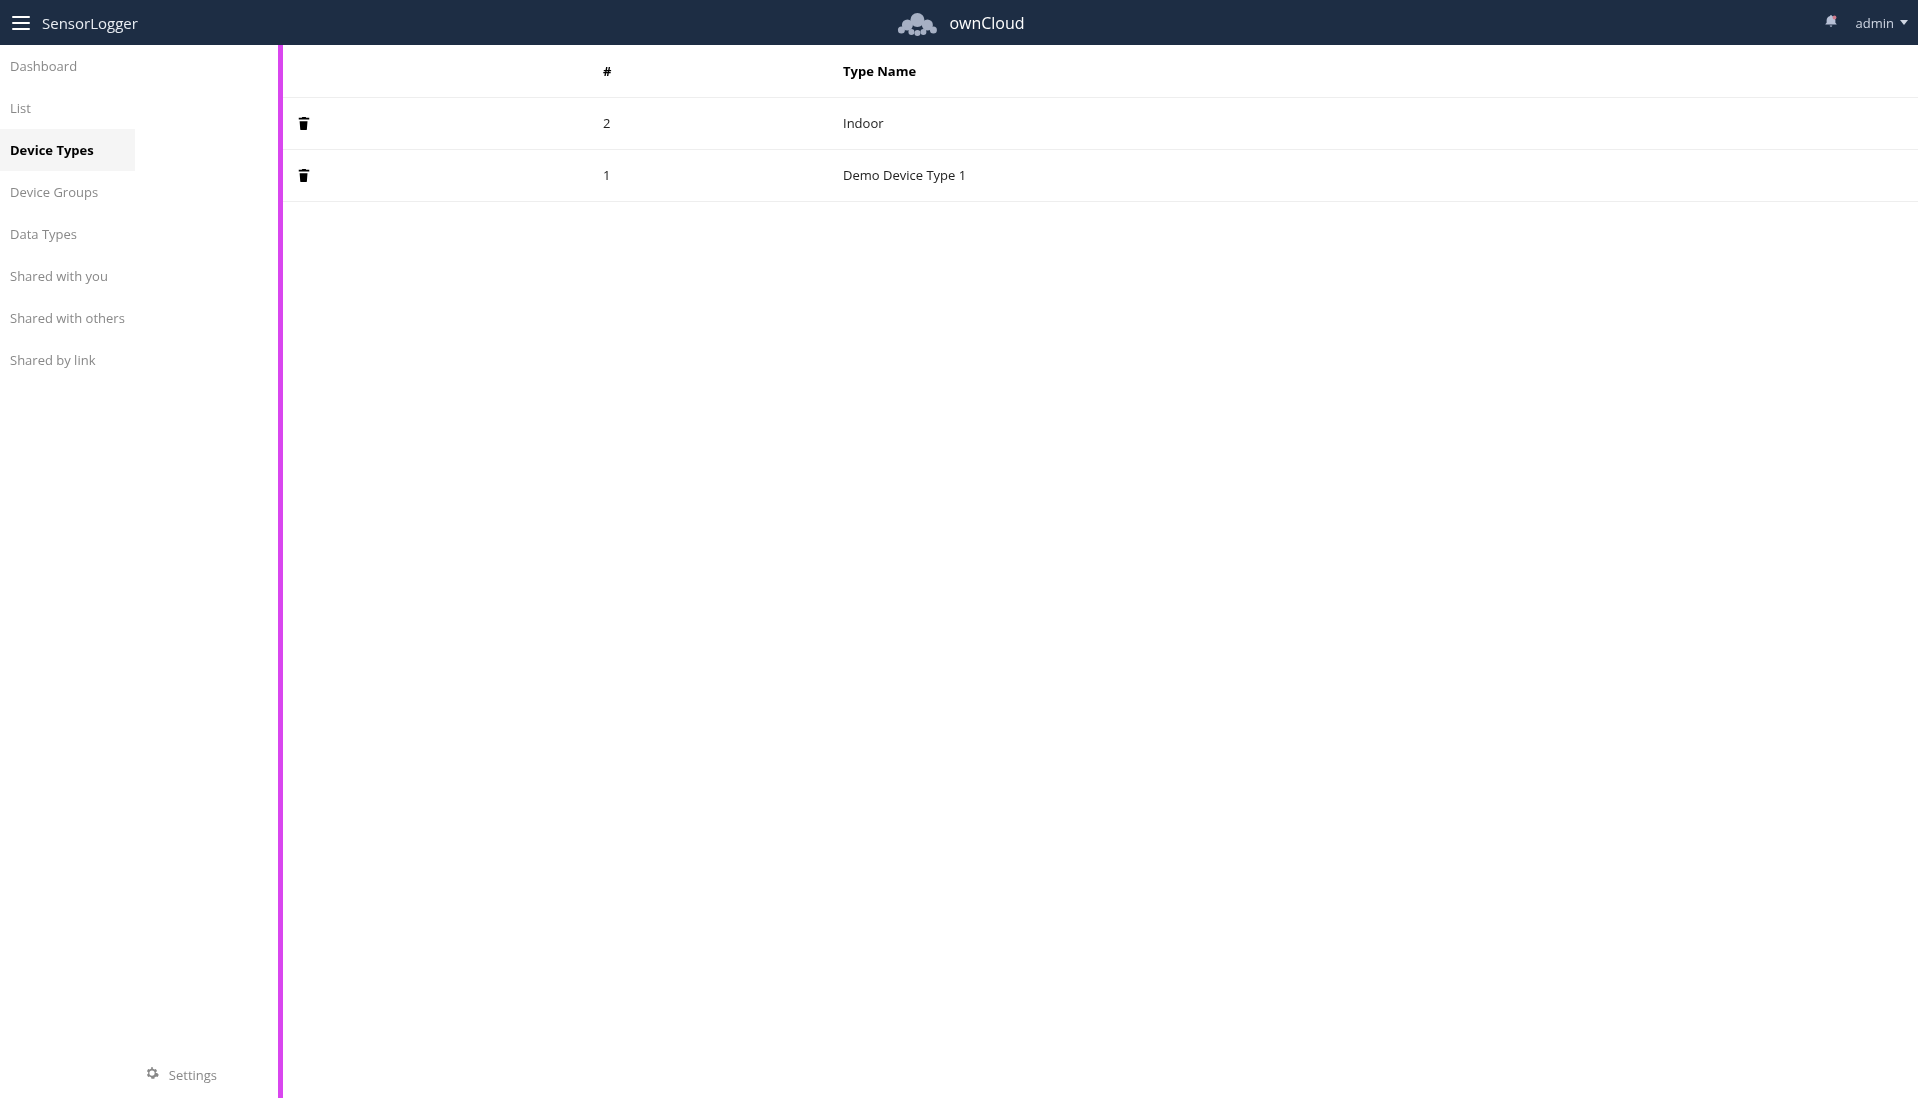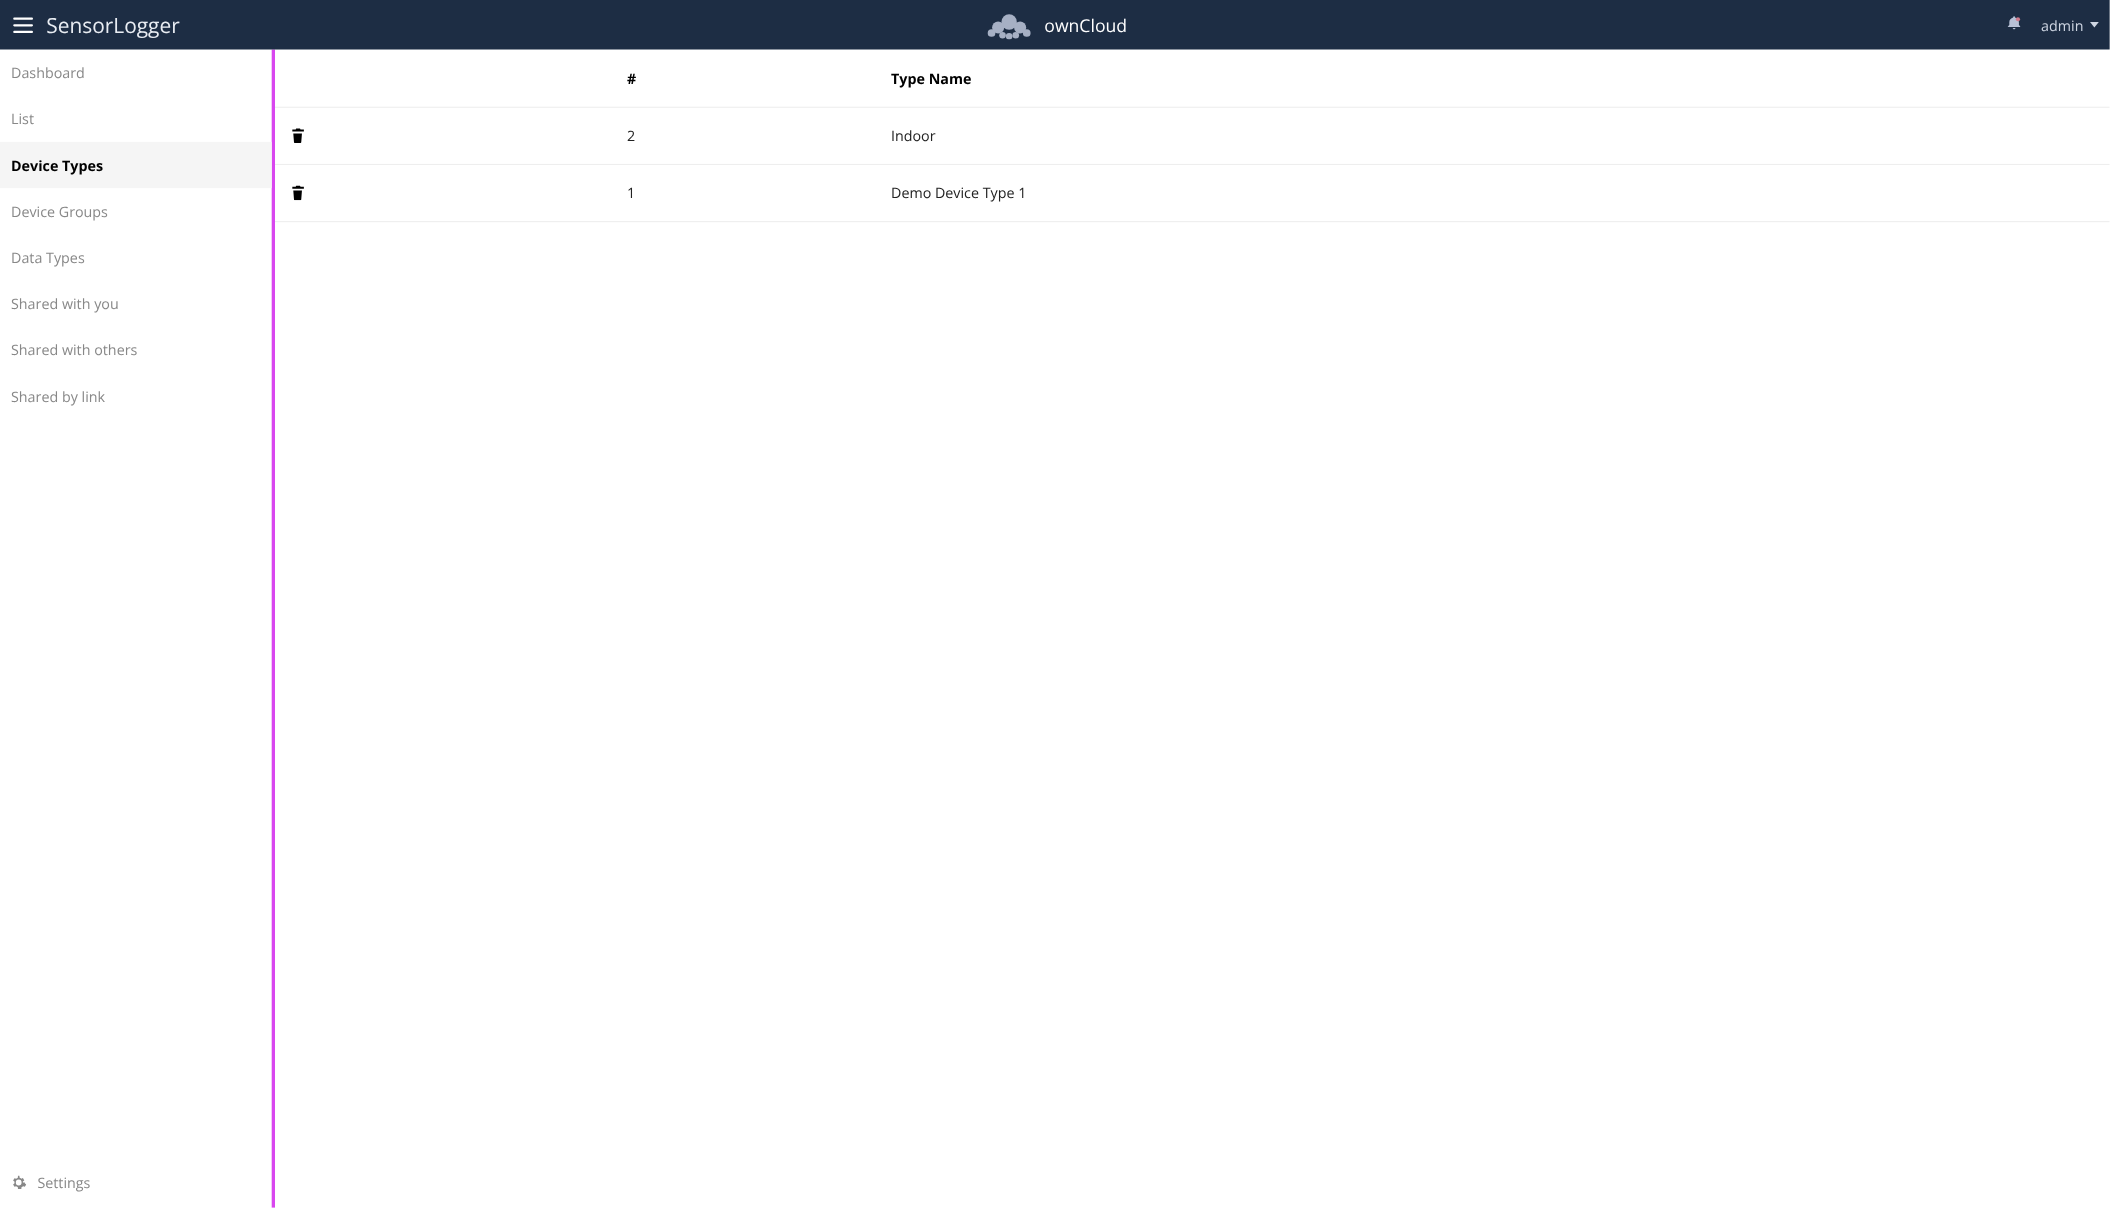--- a/index.html
+++ b/index.html
@@ -9,37 +9,37 @@
     background: #1d2d44;
     color: #fff;
     display: flex;
     align-items: center;
     position: relative;
     padding: 0 10px;
   }
   .header-left { display: flex; align-items: center; gap: 12px; }
   .menu-icon { width: 18px; height: 14px; display: flex; flex-direction: column; justify-content: space-between; cursor: pointer; margin-left: 2px; }
   .menu-icon span { display: block; height: 2px; background: #fff; width: 100%; border-radius: 1px; }
-  .app-title { font-size: 19px; font-weight: 400; color: #e9edf3; }
+  .app-title { font-size: 15px; font-weight: 400; color: #e9edf3; }
   .header-center { position: absolute; left: 50%; transform: translateX(-50%); display: flex; align-items: center; gap: 8px; }
   .oc-logo { width: 48px; height: 26px; position: relative; }
   .oc-logo svg { display: block; }
   .brand-text { font-size: 16px; color: #fff; font-weight: 400; text-align: center; }
   .header-right { margin-left: auto; display: flex; align-items: flex-start; gap: 18px; }
   .bell-icon { width: 14px; height: 14px; position: relative; }
   .bell-icon svg { display: block; }
   .user-menu { display: flex; align-items: center; gap: 6px; color: #cfd6e3; cursor: pointer; font-size: 13px; }
   .caret-down { width: 0; height: 0; border-left: 4px solid transparent; border-right: 4px solid transparent; border-top: 5px solid #cfd6e3; }
 
   .app { display: flex; height: calc(100% - 45px); }
-  .sidebar { width: 250px; border-right: 3px solid #d946ef; display: flex; flex-direction: column; }
+  .sidebar { width: 283px; border-right: 5px solid #d946ef; display: flex; }
   .nav { list-style: none; padding: 0; margin: 0; }
   .nav li { padding: 12px 10px; color: #888; cursor: pointer; font-size: 13px; }
   .nav li.active { background: #f5f5f5; color: #000; font-weight: 700; }
-  .sidebar-footer { margin-top: auto; padding: 12px 10px 14px 10px; display: flex; align-items: center; gap: 10px; color: #888; border-top: 0; cursor: pointer; }
+  .sidebar-footer { margin-top: auto; padding: 12px 10px 14px 10px; display: flex; gap: 10px; color: #888; border-top: 0; cursor: pointer; }
   .gear-icon { width: 14px; height: 14px; }
   .gear-icon svg { display: block; }
 
   .content { flex: 1; background: #fff; overflow: auto; }
   table.dtype { width: 100%; border-collapse: collapse; table-layout: fixed; }
   table.dtype col.c-trash { width: 320px; }
   table.dtype col.c-hash { width: 240px; }
   table.dtype col.c-name { width: auto; }
   table.dtype th, table.dtype td { text-align: left; border-bottom: 1px solid #eee; height: 52px; vertical-align: middle; font-size: 13px; color: #222; }
   table.dtype th { font-weight: 700; color: #000; }

